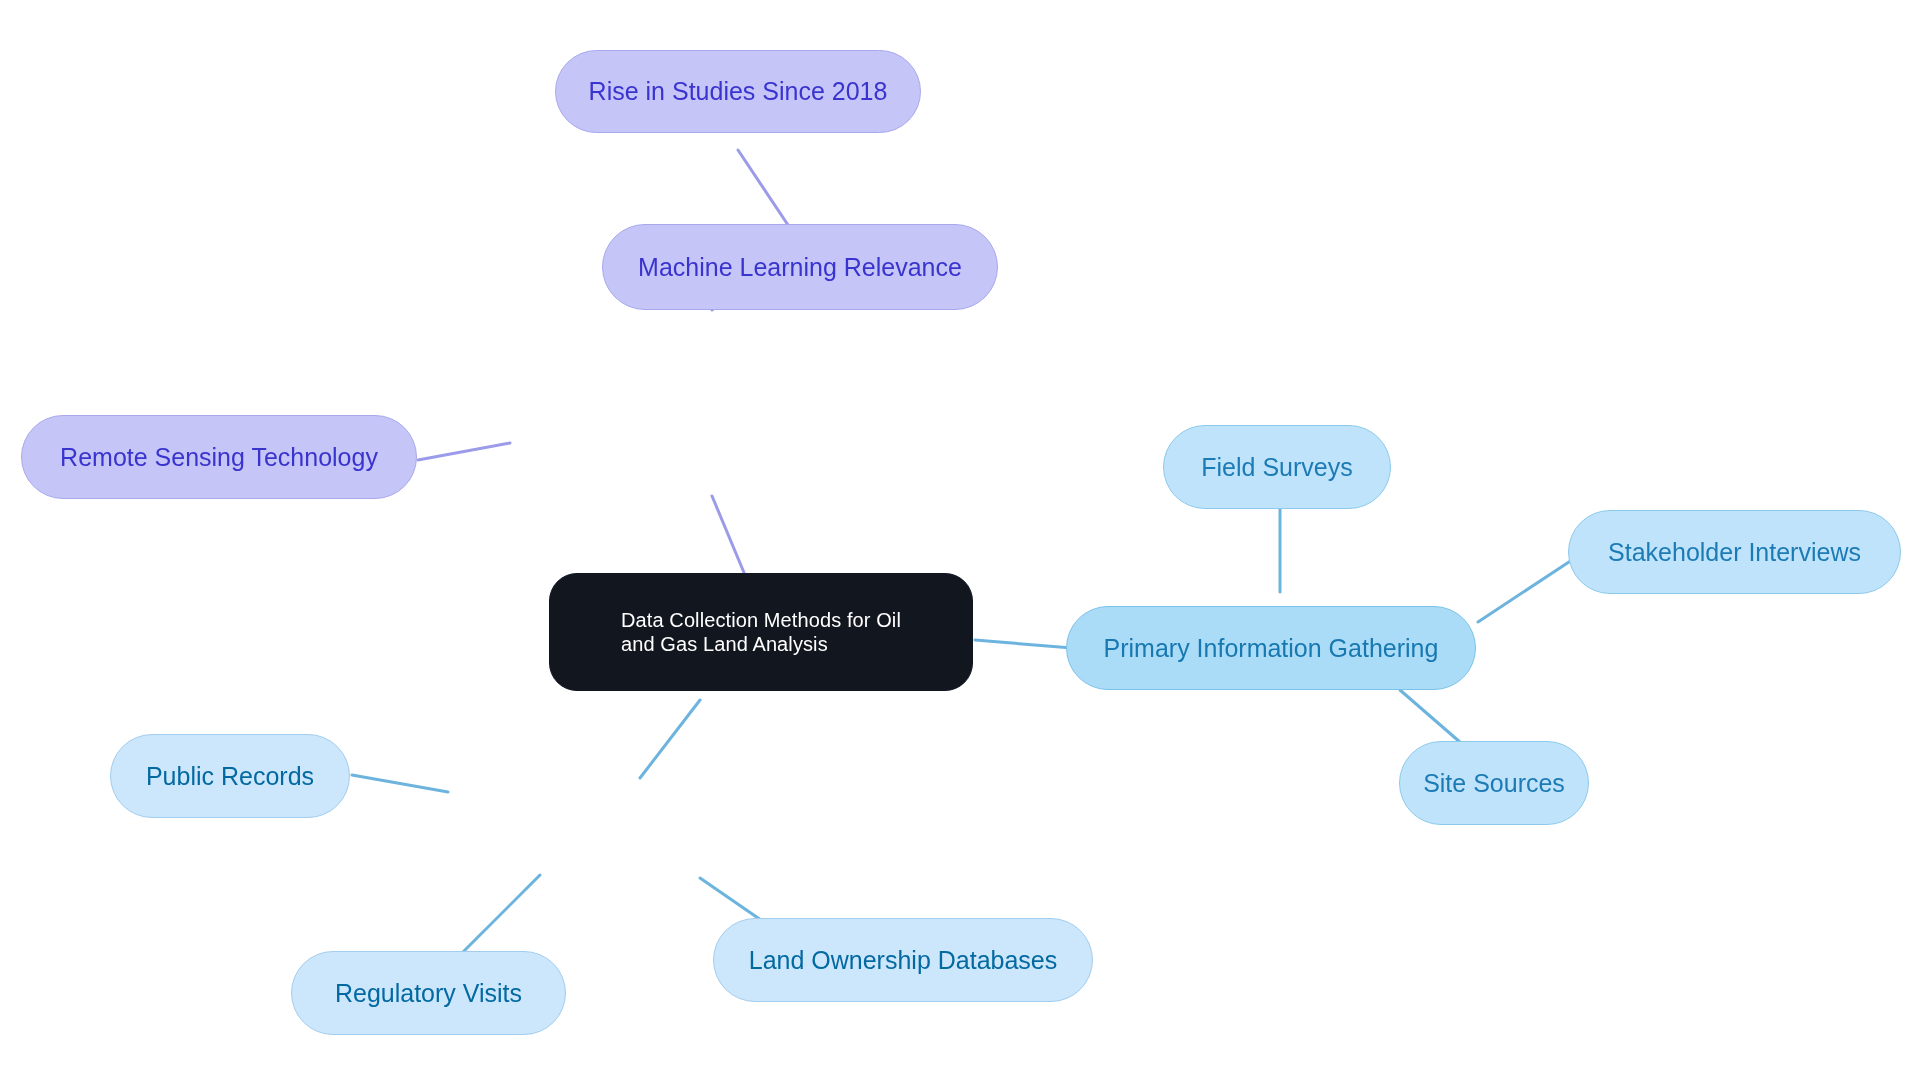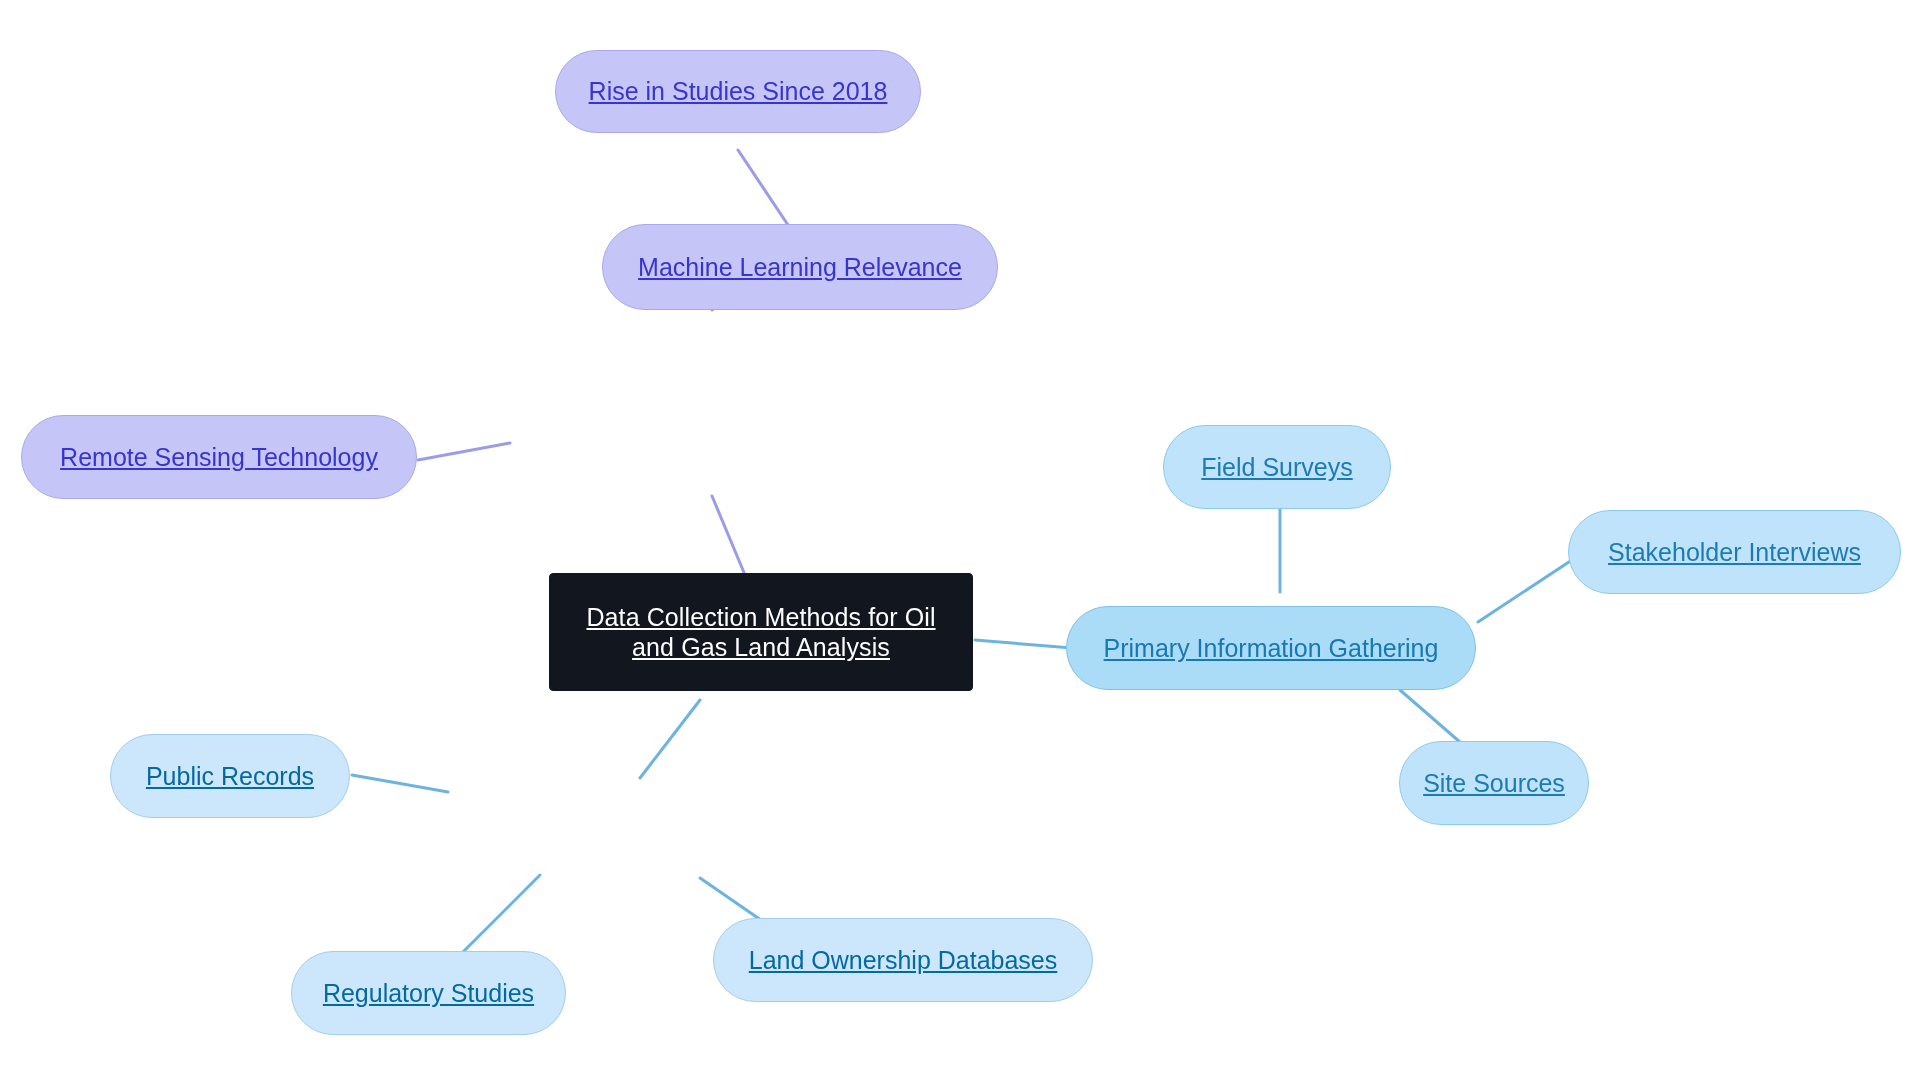--- a/index.html
+++ b/index.html
@@ -21,35 +21,33 @@
     top: 0; left: 0;
     width: 1920px;
     height: 1083px;
     pointer-events: none;
   }
   .node {
     position: absolute;
     display: flex;
     align-items: center;
     justify-content: center;
-    text-align: center;
     border-radius: 999px;
     border-style: solid;
     border-width: 1.5px;
     line-height: 1.22;
     white-space: pre-line;
     padding: 0 10px;
-    text-decoration: underline;
   }
   .node.root {
     background: #11161f;
     border-color: #11161f;
     color: #ffffff;
-    border-radius: 4px;
-    font-size: 25px;
+    border-radius: 28px;
+    font-size: 20px;
     letter-spacing: .1px;
   }
   .node.purple {
     background: #c5c5f8;
     border-color: #a8a8ec;
     color: #3a34cf;
     font-size: 25px;
   }
   .node.blue-primary {
     background: #aadcf8;
@@ -106,17 +104,17 @@
 
   <div class="node blue-primary" style="left:1066px; top:606px; width:410px; height:84px;">Primary Information Gathering</div>
 
   <div class="node blue-light" style="left:1568px; top:510px; width:333px; height:84px;">Stakeholder Interviews</div>
 
   <div class="node blue-light" style="left:1399px; top:741px; width:190px; height:84px;">Site Sources</div>
 
 
   <div class="node blue-pale" style="left:110px; top:734px; width:240px; height:84px;">Public Records</div>
 
-  <div class="node blue-pale" style="left:291px; top:951px; width:275px; height:84px;">Regulatory Studies</div>
+  <div class="node blue-pale" style="left:291px; top:951px; width:275px; height:84px;">Regulatory Visits</div>
 
   <div class="node blue-pale" style="left:713px; top:918px; width:380px; height:84px;">Land Ownership Databases</div>
 
 </div>
 
 </body></html>

